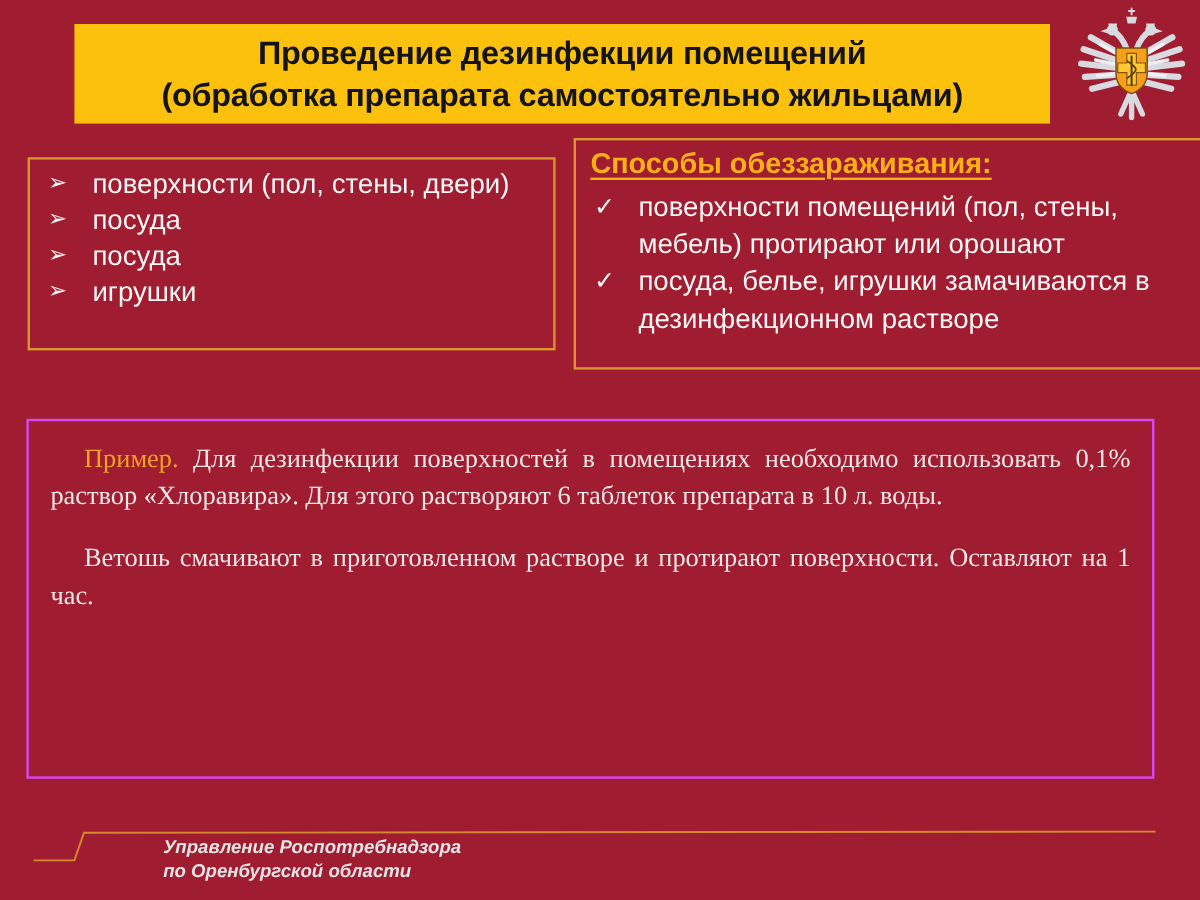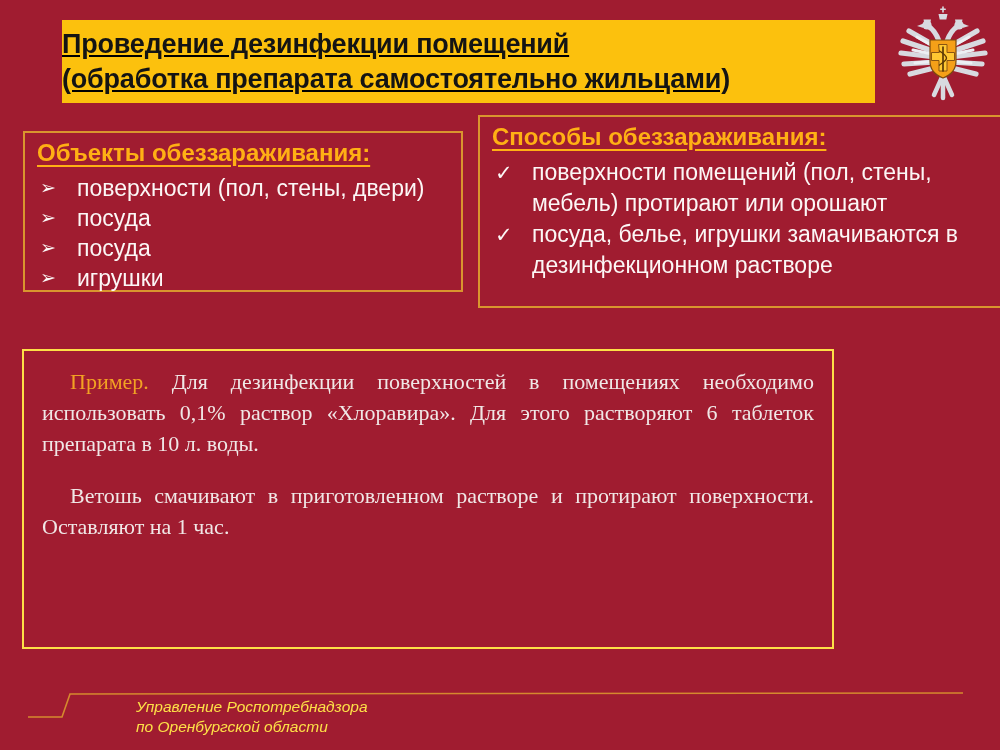--- a/index.html
+++ b/index.html
@@ -5,21 +5,21 @@
   html,body{margin:0;padding:0;background:#7a1420;}
   .slide{
     position:relative;width:1000px;height:750px;overflow:hidden;
     background:#A01C30;
     font-family:"Liberation Sans",sans-serif;
   }
   
   .title-box{
     position:absolute;left:62px;top:20px;width:813px;height:83px;
     background:#FCC10D;
-    display:flex;flex-direction:column;justify-content:center;text-decoration:underline;
+    display:flex;flex-direction:column;justify-content:center;align-items:center;
   }
   .title-line{
     font-weight:bold;font-size:27px;line-height:35px;color:#141414;
     white-space:nowrap;letter-spacing:-0.2px;
   }
   
   .emblem{position:absolute;left:893px;top:5px;width:100px;height:100px;}
   
   .box{
     position:absolute;border:2px solid #D9952E;box-sizing:border-box;
@@ -33,35 +33,35 @@
     margin-bottom:5px;white-space:nowrap;
   }
   .li{display:flex;align-items:flex-start;font-size:23px;line-height:31px;}
   .objects-box .li{line-height:30px;}
   .bullet{flex:0 0 40px;padding-left:3px;box-sizing:border-box;}
   .objects-box .bullet{font-size:19px;line-height:30px;}
   .methods-box .bullet{font-size:21px;line-height:31px;}
   .li-text{flex:1 1 auto;}
   
   .example-box{
-    position:absolute;left:22px;top:349px;width:812px;height:300px;
-    border:2px solid #fde047;box-sizing:border-box;
+    position:absolute;left:22px;top:349px;width:940px;height:300px;
+    border:2px solid #d946ef;box-sizing:border-box;
     padding:15px 18px 0 18px;
     font-family:"Liberation Serif",serif;
     color:#F0E7E6;font-size:22px;line-height:31px;
   }
   .example-box p{margin:0 0 21px 0;text-indent:28px;text-align:justify;}
   .p1-label{color:#F2A223;}
   .p-italic{font-style:italic;}
   
   .footer-svg{position:absolute;left:0;top:685px;width:1000px;height:45px;}
   .footer-text{
     position:absolute;left:136px;top:697px;
-    font-style:italic;font-weight:normal;font-size:15.5px;line-height:20px;
-    color:#fde047;
+    font-style:italic;font-weight:bold;font-size:15.5px;line-height:20px;
+    color:#e5e5e5;
   }
 </style>
 </head>
 <body>
 
 <div class="slide">
 
   <div class="title-box">
     <div class="title-line">Проведение дезинфекции помещений</div>
     <div class="title-line">(обработка препарата самостоятельно жильцами)</div>
@@ -117,21 +117,20 @@
 
         <path d="M46,39.5 h8 v8 h7.5 v8 h-7.5 v10.5 h-8 v-10.5 h-7.5 v-8 h7.5 Z" fill="#FFC832" stroke="#8A5510" stroke-width="1"></path>
 
         <path d="M50,42 v24" stroke="#5C3A06" stroke-width="1.7" fill="none"></path>
         <path d="M46.5,46 c4,2.5 7,4.5 7,7 c0,2.8 -3.5,4.2 -7,7" stroke="#5C3A06" stroke-width="1.4" fill="none"></path>
       </g>
     </svg>
   </div>
 
   <div class="box objects-box">
-    <div class="box-heading">Объекты обеззараживания:</div>
     <div class="li">
       <span class="bullet">➢</span>
       <span class="li-text">поверхности (пол, стены, двери)</span>
     </div>
     <div class="li">
       <span class="bullet">➢</span>
       <span class="li-text">посуда</span>
     </div>
     <div class="li">
       <span class="bullet">➢</span>

